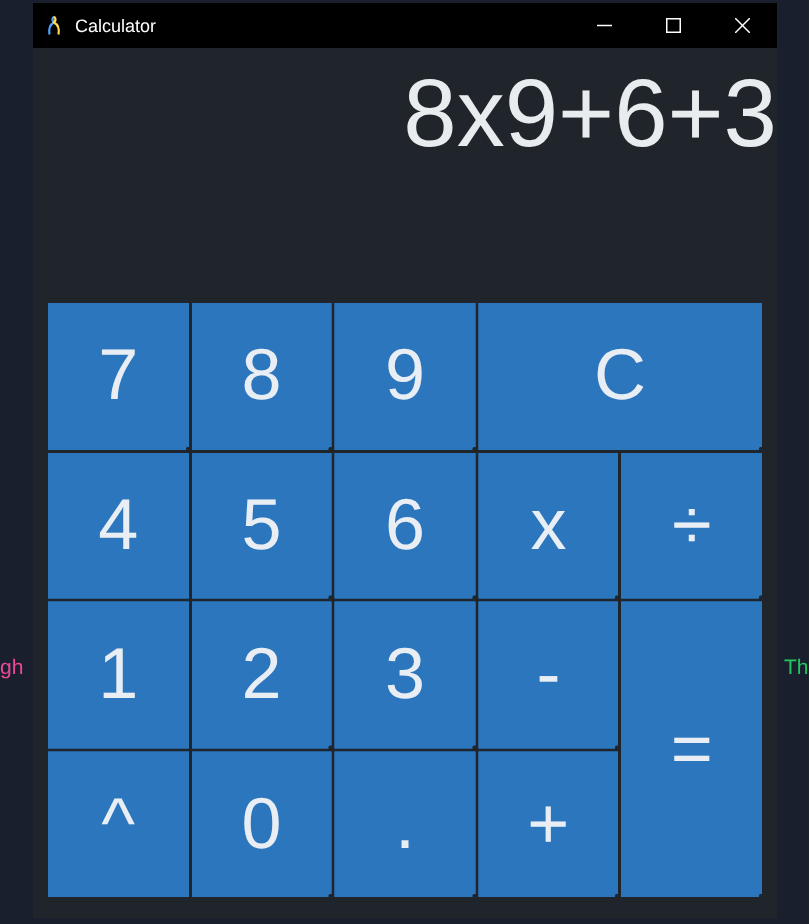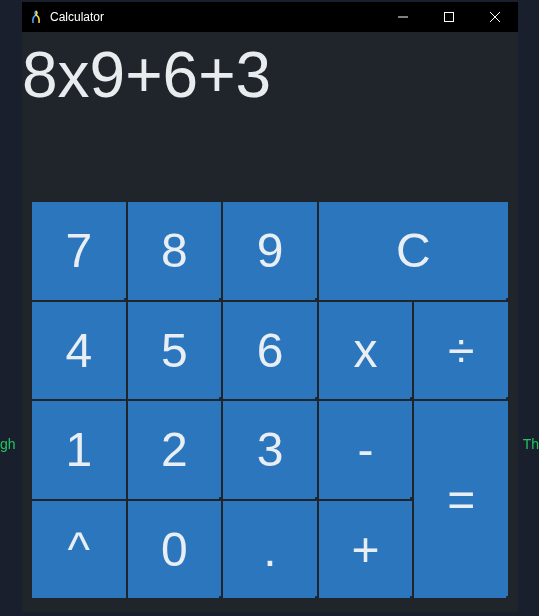--- a/index.html
+++ b/index.html
@@ -50,21 +50,21 @@
       align-items: center;
       justify-content: center;
       color: #fff;
     }
     .win-btn svg { display: block; }
     .display-area {
       background: #20252b;
       height: 160px;
       display: flex;
       align-items: flex-start;
-      justify-content: flex-start;
+      justify-content: flex-end;
       padding-top: 6px;
     }
     .display-text {
       color: #e9ecef;
       font-size: 64px;
       font-weight: 300;
       letter-spacing: 0px;
     }
     .keypad {
       flex: 1;
@@ -94,21 +94,21 @@
       position: absolute;
       bottom: -3px; right: -3px;
       width: 4px; height: 4px;
       background: #20252b;
       border-radius: 1px;
     }
     .key:nth-child(5n)::after { display:none; }
     .bg-text-left {
       position: absolute;
       left: 0; top: 436px;
-      color: #22c55e;
+      color: #ec4899;
       font-size: 14px;
     }
     .bg-text-right {
       position: absolute;
       right: 0; top: 436px;
       color: #22c55e;
       font-size: 14px;
     }
   </style>
 </head>

